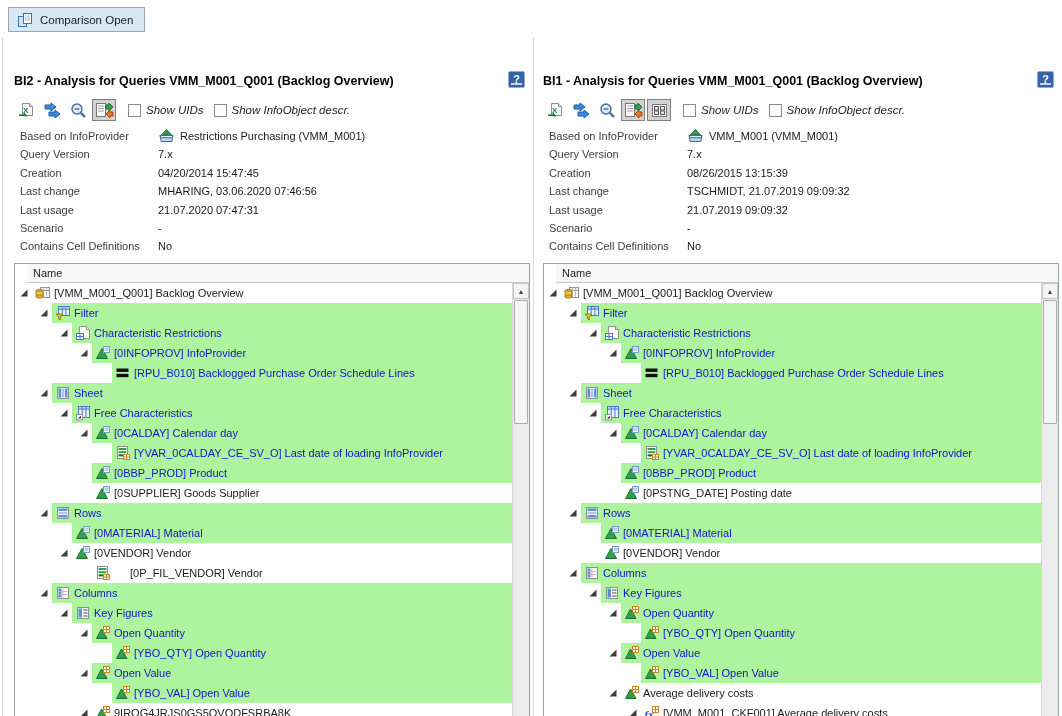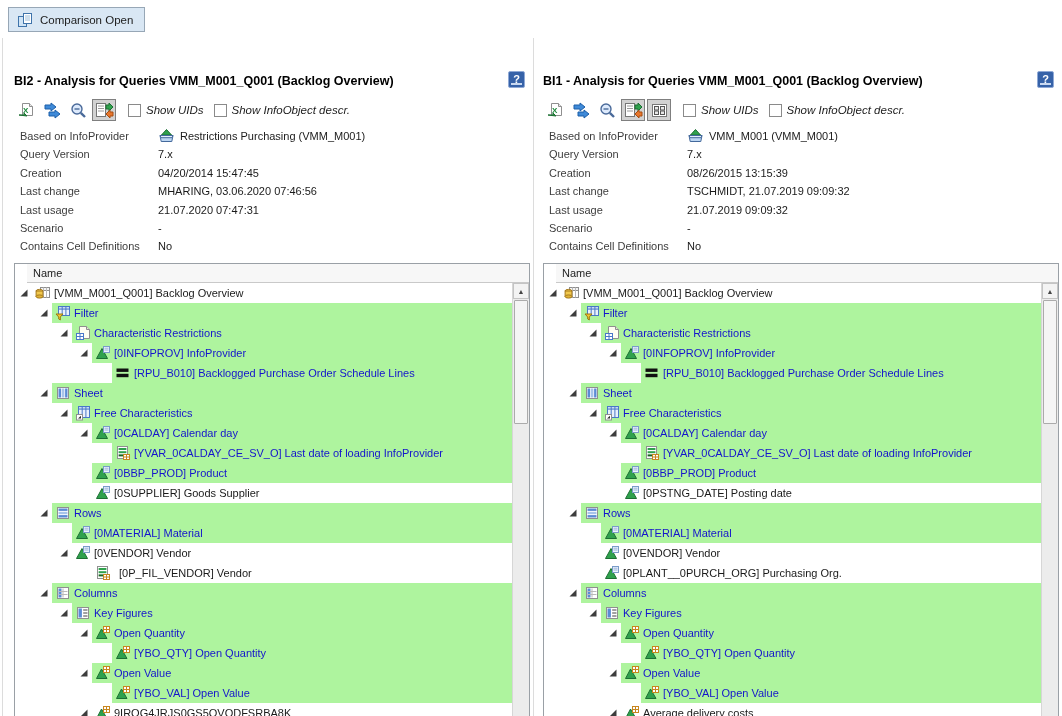--- a/index.html
+++ b/index.html
@@ -408,21 +408,21 @@
             <svg width="16" height="16" viewBox="0 0 16 16">
               <rect x="2.5" y="1.5" width="10" height="12" fill="#ffffff" stroke="#8f8f8f"></rect>
               <rect x="3.6" y="3" width="7.8" height="2" fill="#2fa14d"></rect>
               <rect x="3.6" y="6.2" width="7.8" height="2" fill="#2fa14d"></rect>
               <rect x="3.6" y="9.4" width="7.8" height="2" fill="#17641f"></rect>
               <rect x="8.5" y="9.5" width="6" height="5" fill="#fff" stroke="#c8861e"></rect>
               <line x1="8.5" y1="12" x2="14.5" y2="12" stroke="#c8861e"></line>
               <line x1="11.5" y1="9.5" x2="11.5" y2="14.5" stroke="#c8861e"></line>
             </svg>
           </span>
-          <span class="rtx black" style="left: 104px;">[0P_FIL_VENDOR] Vendor</span>
+          <span class="rtx black" style="left: 115px;">[0P_FIL_VENDOR] Vendor</span>
         </div>
         <div class="trow">
           <div class="hl" style="left: 37px;"></div>
           <span class="exp" style="left: 24px;">
             <svg width="10" height="10" viewBox="0 0 10 10">
               <polygon points="8.5,1.5 8.5,8.5 1.5,8.5" fill="#3c3c3c"></polygon>
             </svg>
           </span>
           <span class="ric" style="left: 40px;">
             <svg width="16" height="16" viewBox="0 0 16 16">
@@ -867,31 +867,20 @@
             <svg width="16" height="16" viewBox="0 0 16 16">
               <polygon points="7,3.5 12.5,13.5 1.5,13.5" fill="#2fa14d" stroke="#1c6f33"></polygon>
               <rect x="8.5" y="1.5" width="6" height="6" fill="#eef4ff" stroke="#7a9cc8"></rect>
               <line x1="9.5" y1="3.2" x2="13.5" y2="3.2" stroke="#9ab4d8"></line>
               <line x1="9.5" y1="5" x2="13.5" y2="5" stroke="#9ab4d8"></line>
             </svg>
           </span>
           <span class="rtx black" style="left: 79px;">[0VENDOR] Vendor</span>
         </div>
         <div class="trow">
-          <span class="ric" style="left: 60px;">
-            <svg width="16" height="16" viewBox="0 0 16 16">
-              <polygon points="7,3.5 12.5,13.5 1.5,13.5" fill="#2fa14d" stroke="#1c6f33"></polygon>
-              <rect x="8.5" y="1.5" width="6" height="6" fill="#eef4ff" stroke="#7a9cc8"></rect>
-              <line x1="9.5" y1="3.2" x2="13.5" y2="3.2" stroke="#9ab4d8"></line>
-              <line x1="9.5" y1="5" x2="13.5" y2="5" stroke="#9ab4d8"></line>
-            </svg>
-          </span>
-          <span class="rtx black" style="left: 79px;">[0PLANT__0PURCH_ORG] Purchasing Org.</span>
-        </div>
-        <div class="trow">
           <div class="hl" style="left: 37px;"></div>
           <span class="exp" style="left: 24px;">
             <svg width="10" height="10" viewBox="0 0 10 10">
               <polygon points="8.5,1.5 8.5,8.5 1.5,8.5" fill="#3c3c3c"></polygon>
             </svg>
           </span>
           <span class="ric" style="left: 40px;">
             <svg width="16" height="16" viewBox="0 0 16 16">
               <rect x="2.5" y="2.5" width="11" height="11" fill="#ffffff" stroke="#8f8f8f"></rect>
               <rect x="3.5" y="3.5" width="3" height="9" fill="#5b8bd4"></rect>

